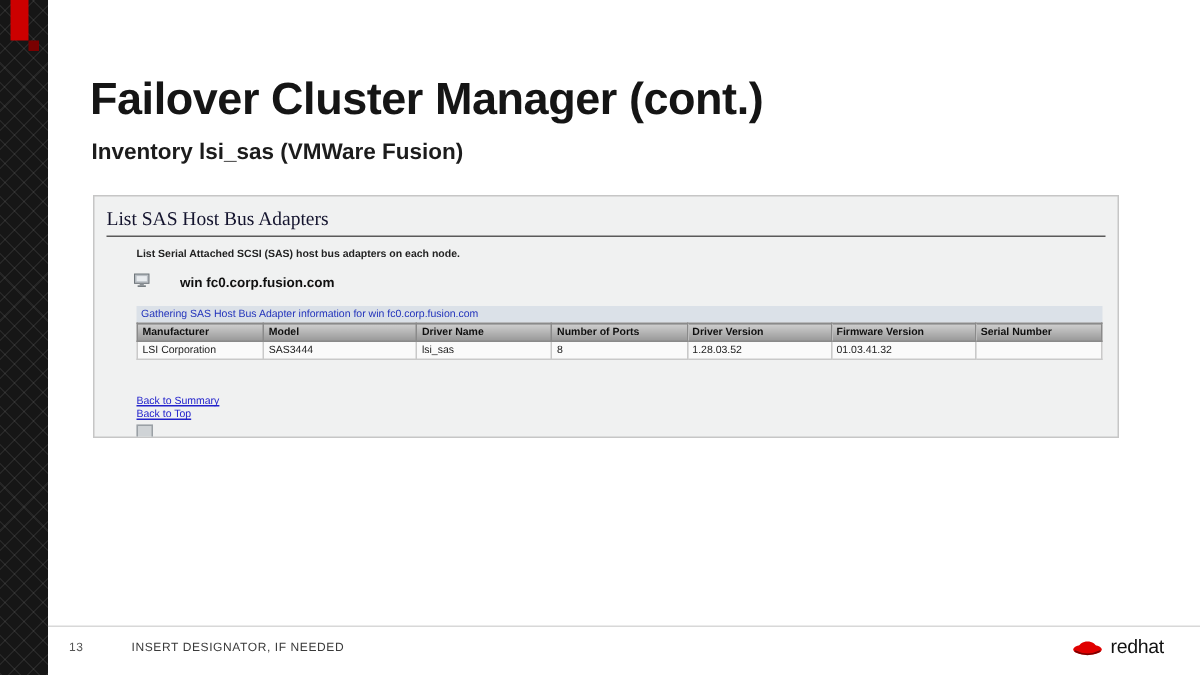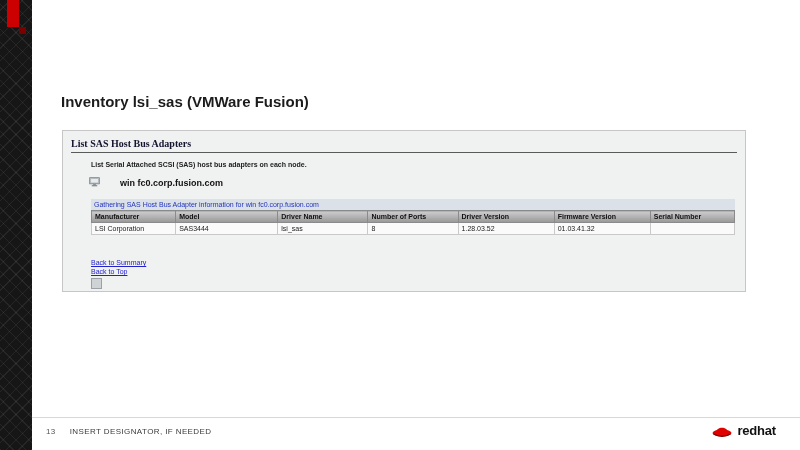--- a/index.html
+++ b/index.html
@@ -25,22 +25,22 @@
   .subtitle{
     position:absolute;left:61px;top:93px;font-size:15px;font-weight:bold;color:#1c1c1c;
   }
 
   
   .screenshot{
     position:absolute;left:62px;top:130px;width:684px;height:162px;
     background:#f0f1f1;border:1px solid #c6c6c6;box-sizing:border-box;overflow:hidden;
   }
   .ss-heading{
-    margin:7px 0 0 8px;font-family:"Liberation Serif",serif;font-weight:bold;
-    font-size:10px;color:#14142e;
+    margin:7px 0 0 8px;font-family:"Liberation Serif",serif;font-weight:normal;
+    font-size:13px;color:#14142e;
   }
   .ss-rule{border:none;border-top:1px solid #5a5a5a;margin:3px 8px 0 8px;}
   .ss-desc{margin:8px 0 0 28px;font-size:7px;font-weight:bold;color:#222;}
   .ss-node{margin:9px 0 0 26px;display:flex;align-items:center;gap:20px;}
   .ss-node .node-label{font-size:9px;font-weight:bold;color:#111;}
   .monitor-icon{display:inline-block;line-height:0;}
   .ss-status{
     margin:11px 0 0 28px;width:calc(100% - 38px);box-sizing:border-box;
     background:#dbe1e8;color:#2233bb;font-size:7px;padding:2px 3px;
   }
@@ -58,36 +58,37 @@
     white-space:nowrap;overflow:hidden;
   }
   .ss-links{margin:24px 0 0 28px;display:flex;flex-direction:column;gap:2px;}
   .ss-link{font-size:7px;color:#2222cc;text-decoration:underline;cursor:pointer;width:max-content;}
   .stub-icon{margin:3px 0 0 28px;width:9px;height:9px;background:#cfd3d6;border:1px solid #9aa0a5;}
 
   
   .footer-line{position:absolute;left:32px;right:0;top:417px;height:1px;background:#d8d8d8;}
   .footer{
     position:absolute;left:46px;top:427px;font-size:8px;color:#3a3a3a;
-    letter-spacing:0.4px;display:flex;gap:14px;align-items:flex-start;
+    letter-spacing:0.4px;display:flex;gap:32px;align-items:flex-start;
   }
   .footer .pageno{color:#555;}
   .logo{position:absolute;right:24px;top:423px;display:flex;align-items:center;gap:4px;}
-  .logo .logo-text{font-size:13px;font-weight:bold;color:#111;letter-spacing:-0.2px;}
+  .logo .logo-text{font-size:13px;font-weight:normal;color:#111;letter-spacing:-0.2px;}
 </style>
 </head>
 <body>
 
 <div class="slide">
 
   <div class="left-strip">
     <div class="red-accent"></div>
     <div class="red-accent2"></div>
   </div>
 
+  <div class="title">Failover Cluster Manager (cont.)</div>
   <div class="subtitle">Inventory lsi_sas (VMWare Fusion)</div>
 
   <div class="screenshot">
     <div class="ss-heading">List SAS Host Bus Adapters</div>
     <hr class="ss-rule">
     <div class="ss-desc">List Serial Attached SCSI (SAS) host bus adapters on each node.</div>
 
     <div class="ss-node">
       <span class="monitor-icon">
         <svg width="11" height="11" viewBox="0 0 16 16">

